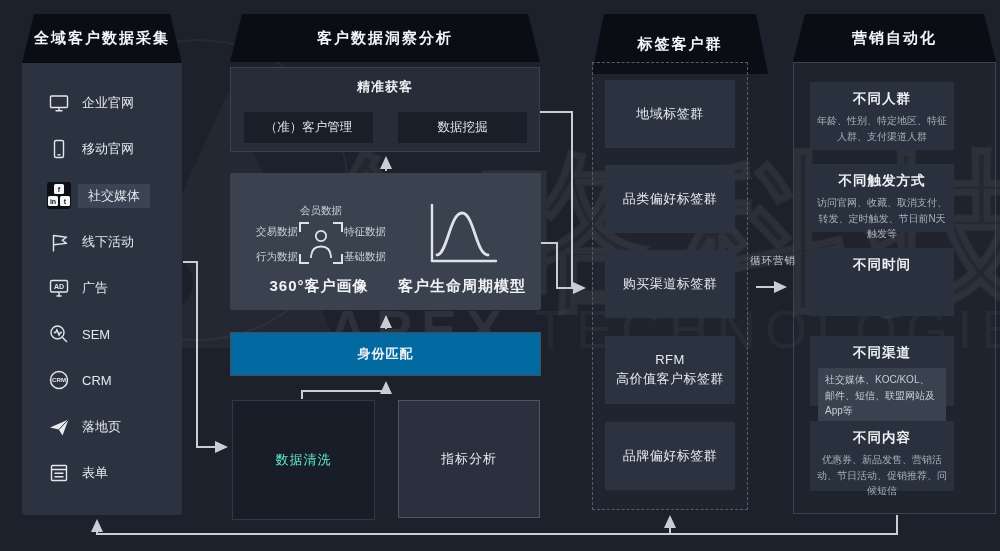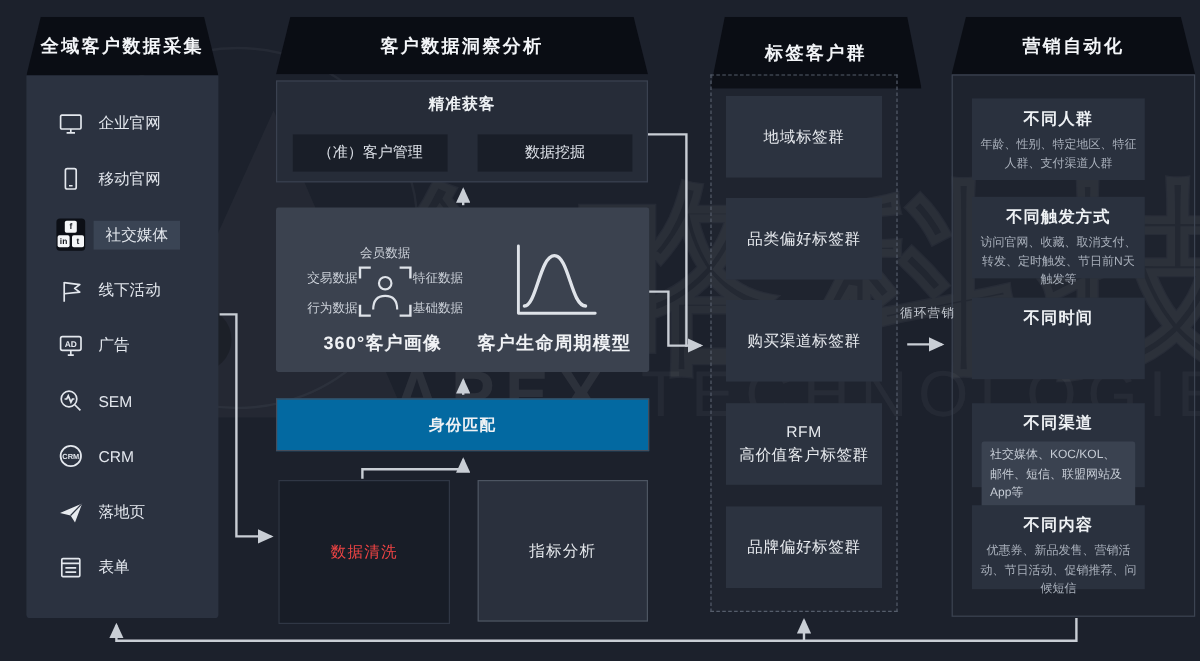--- a/index.html
+++ b/index.html
@@ -43,21 +43,21 @@
   
   .box{position:absolute;box-sizing:border-box;}
   .box-acq{left:230px;top:67px;width:310px;height:85px;background:#262c38;border:1px solid #3a4150;}
   .box-acq .ttl{position:absolute;left:0;top:10px;width:100%;text-align:center;font-size:13px;font-weight:bold;color:#eef1f4;letter-spacing:1px;}
   .subbox{position:absolute;top:44px;width:129px;height:31px;background:#191e28;display:flex;align-items:center;justify-content:center;font-size:12.5px;color:#dde1e8;}
   .sub-l{left:13px;}.sub-r{left:167px;}
   .box-profile{left:230px;top:173px;width:311px;height:137px;background:#3b424f;border-radius:2px;}
   .pl{position:absolute;transform:translate(-50%,-50%);font-size:10.5px;color:#ccd1d9;white-space:nowrap;}
   .pcap{position:absolute;transform:translate(-50%,-50%);font-size:15px;font-weight:bold;color:#f0f2f5;white-space:nowrap;letter-spacing:1px;}
   .box-identity{left:230px;top:332px;width:311px;height:44px;background:#0369a1;border:1px solid #454d5b;display:flex;align-items:center;justify-content:center;font-size:13px;font-weight:bold;letter-spacing:1px;color:#eef1f4;}
-  .box-clean{left:232px;top:400px;width:143px;height:120px;background:#181d27;border:1px solid #303745;display:flex;align-items:center;justify-content:center;font-size:13px;color:#ef4444;letter-spacing:1px;}
+  .box-clean{left:232px;top:400px;width:143px;height:120px;background:#181d27;border:1px solid #303745;display:flex;align-items:center;justify-content:center;font-size:13px;color:#5eead4;letter-spacing:1px;}
   .box-metric{left:398px;top:400px;width:142px;height:118px;background:#2a303d;border:1px solid #4d5562;display:flex;align-items:center;justify-content:center;font-size:13px;color:#e7eaee;letter-spacing:1px;}
   
   .col3{position:absolute;left:592px;top:62px;width:156px;height:448px;border:1px dashed #555d6b;background:rgba(255,255,255,0.015);box-sizing:border-box;}
   .tagbox{position:absolute;left:605px;width:130px;height:68px;background:#2c3340;display:flex;align-items:center;justify-content:center;
     text-align:center;font-size:13px;color:#e7eaee;white-space:pre-line;line-height:1.45;letter-spacing:0.5px;}
   
   .col4{position:absolute;left:793px;top:62px;width:203px;height:452px;border:1px solid #3c4452;background:rgba(255,255,255,0.012);box-sizing:border-box;}
   .card{position:absolute;left:810px;width:144px;background:#2a313e;box-sizing:border-box;padding-top:8px;}
   .card .ct{text-align:center;font-size:13.5px;font-weight:bold;color:#eef1f4;letter-spacing:1px;}
   .card .cd{margin-top:5px;padding:0 4px 8px;font-size:10px;color:#a9b0bb;line-height:1.55;text-align:center;}

